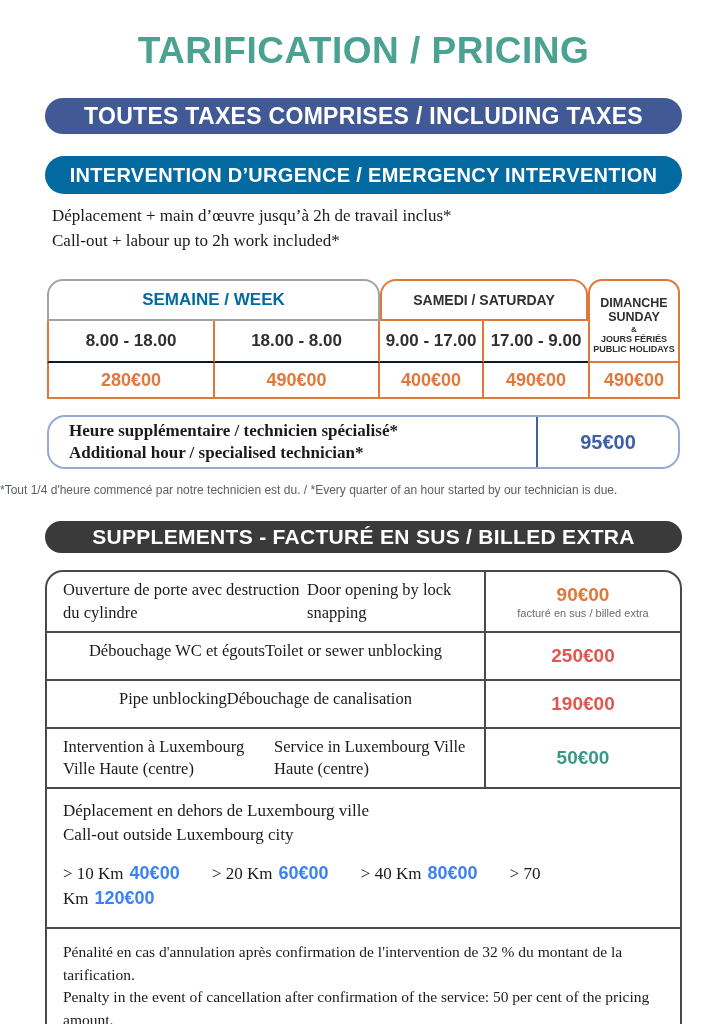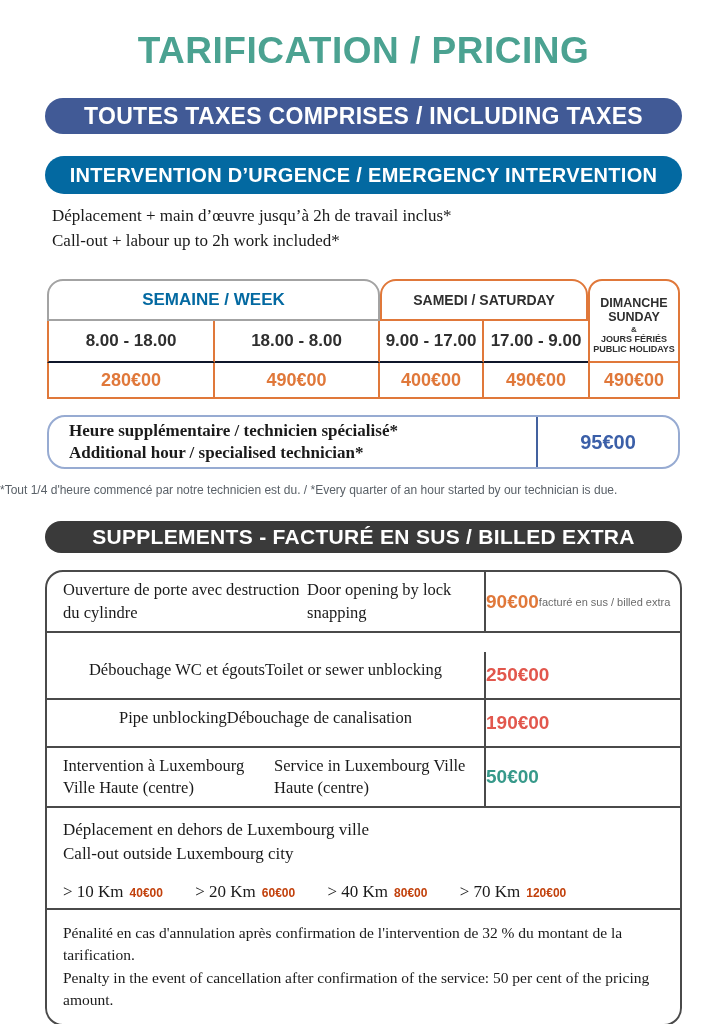--- a/index.html
+++ b/index.html
@@ -60,32 +60,32 @@
                 font-family:"Liberation Sans", sans-serif; font-weight:bold; font-size:20px; color:#3b5fa8; }
 
   .footnote { text-align:left; font-family:"Liberation Sans", sans-serif; font-size:12px;
               color:#5a6168; margin-bottom:24px; }
 
   
   .supp-box { margin:0 45px 14px; border:2px solid #4a4a4a; border-radius:18px; overflow:hidden; }
   .s-row { display:flex; border-bottom:2px solid #4a4a4a; }
   .s-row:last-child { border-bottom:none; }
   .s-left { flex:1; padding:7px 16px; font-size:16.5px; line-height:1.35; display:flex; flex-direction:row; justify-content:center; }
-  .s-right { width:196px; border-left:2px solid #4a4a4a; display:flex; flex-direction:row;
-             align-items:center; 
+  .s-right { width:196px; border-left:2px solid #4a4a4a; display:flex; flex-direction:column;
+             align-items:center; justify-content:center;
              font-family:"Liberation Sans", sans-serif; font-weight:bold; font-size:19px; }
   .s-right .note { font-weight:normal; font-size:11px; color:#6b6b6b; margin-top:1px; }
   .price-orange { color:#e0783a; }
   .price-red    { color:#e2574d; }
   .price-teal   { color:#37998a; }
 
-  .s-full { padding:10px 16px 4px; font-size:17px; line-height:1.4;border-radius:24px; }
+  .s-full { padding:10px 16px 16px; font-size:17px; line-height:1.4;border-radius:24px; }
   .dist-line { margin-top:14px; }
   .dist-group { margin-right:28px; font-size:17px; }
-  .dist-price { font-family:"Liberation Sans", sans-serif; font-weight:bold; font-size:12px; color:#c2410c; margin-left:6px; }
+  .dist-price { font-family:"Liberation Sans", sans-serif; font-weight:bold; font-size:18px; color:#3b82f6; margin-left:6px; }
 
   .s-penalty { padding:12px 16px; font-size:15.5px; line-height:1.45; }
 </style>
 </head>
 <body>
 
 <div class="page">
 
   <div class="title">TARIFICATION / PRICING</div>
 
@@ -137,21 +137,21 @@
       <div class="s-left">
         <div>Ouverture de porte avec destruction du cylindre</div>
         <div>Door opening by lock snapping</div>
       </div>
       <div class="s-right">
         <span class="price-orange">90€00</span>
         <span class="note">facturé en sus / billed extra</span>
       </div>
     </div>
 
-    <div class="s-row" style="min-height:48px;margin-top:19px;">
+    <div class="s-row" style="min-height:48px;">
       <div class="s-left">
         <div>Débouchage WC et égouts</div>
         <div>Toilet or sewer unblocking</div>
       </div>
       <div class="s-right">
         <span class="price-red">250€00</span>
       </div>
     </div>
 
     <div class="s-row" style="min-height:48px;">

